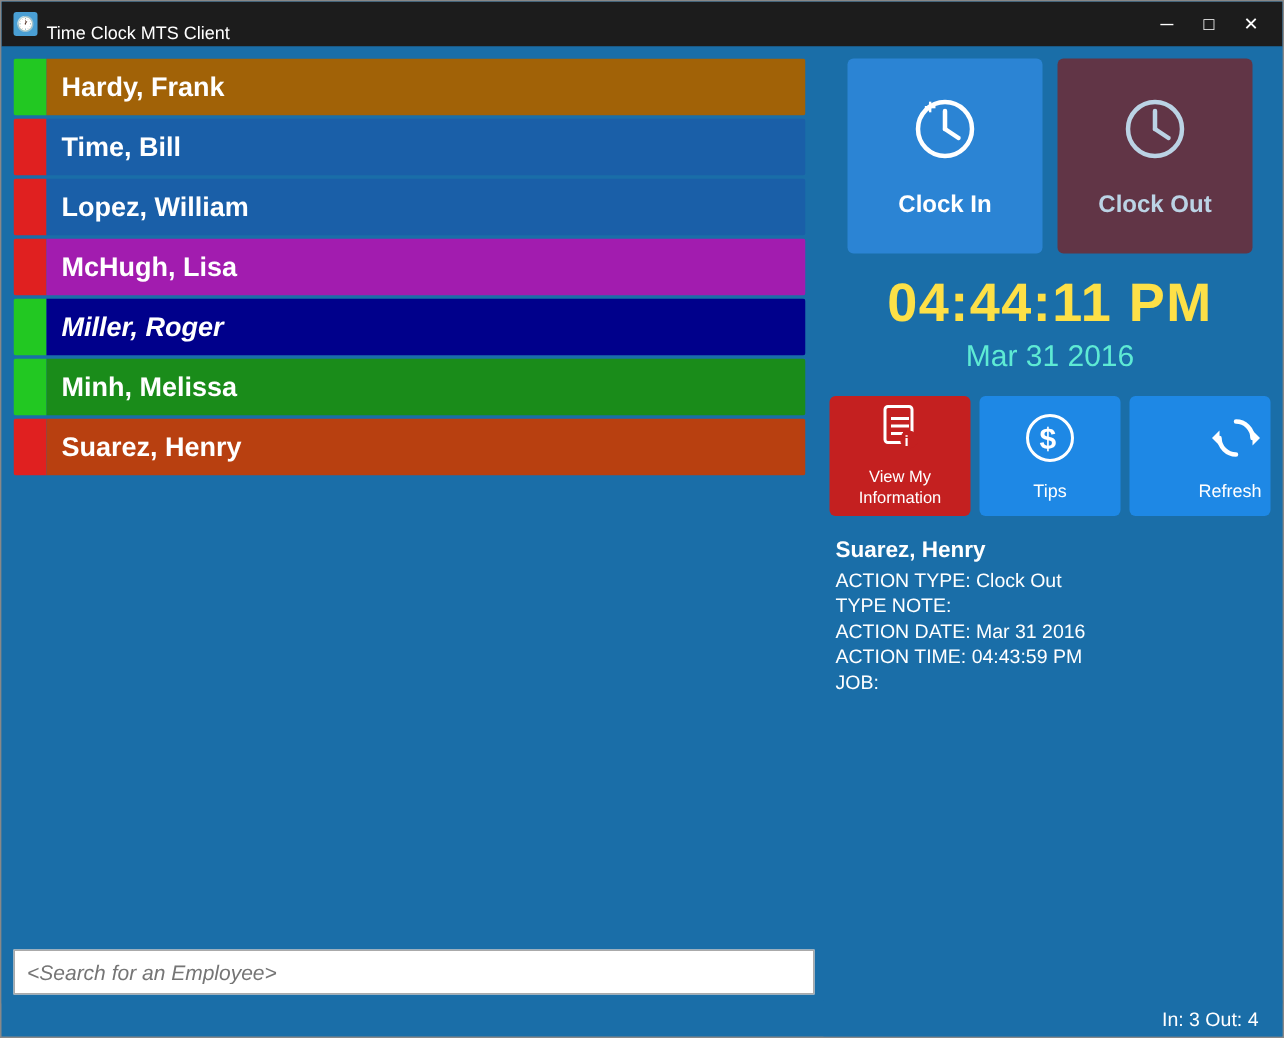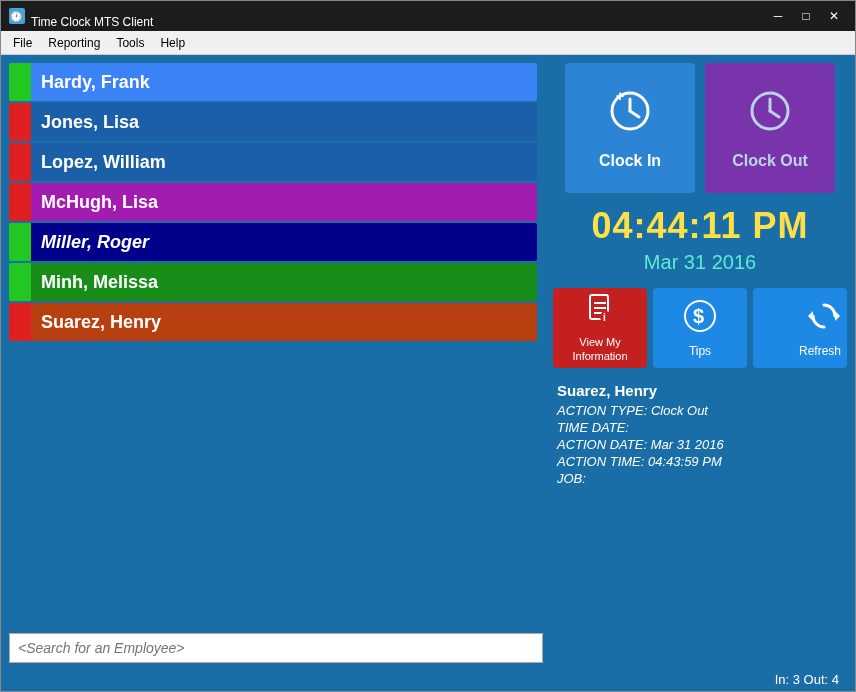--- a/index.html
+++ b/index.html
@@ -115,21 +115,21 @@
       font-size: 18px;
       font-weight: bold;
       color: white;
       height: 100%;
       display: flex;
       align-items: center;
     }
 
     
     .row-hardy .employee-indicator { background: #22c822; }
-    .row-hardy .employee-name { background: #3b82f6; }
+    .row-hardy .employee-name { background: #a16207; }
     .row-jones .employee-indicator { background: #e02020; }
     .row-jones .employee-name { background: #1a5fa8; }
     .row-lopez .employee-indicator { background: #e02020; }
     .row-lopez .employee-name { background: #1a5fa8; }
     .row-mchugh .employee-indicator { background: #e02020; }
     .row-mchugh .employee-name { background: #a21caf; }
     .row-miller .employee-indicator { background: #22c822; }
     .row-miller .employee-name { background: #00008b; font-style: italic; }
     .row-minh .employee-indicator { background: #22c822; }
     .row-minh .employee-name { background: #1a8c1a; }
@@ -188,21 +188,21 @@
     .clock-btn-icon {
       font-size: 40px;
       margin-bottom: 8px;
     }
 
     .btn-clock-in {
       background: #2b84d4;
     }
 
     .btn-clock-out {
-      background: #a21caf;
+      background: #7f1d1d;
       opacity: 0.7;
     }
 
     
     .time-display {
       color: #fde047;
       font-size: 36px;
       font-weight: bold;
       margin-top: 12px;
       letter-spacing: 1px;
@@ -250,21 +250,20 @@
     .info-panel {
       width: 100%;
       margin-top: 14px;
       color: white;
       font-size: 13px;
       padding-left: 4px;
     }
 
     .info-panel .info-line {
       margin-bottom: 2px;
-      font-style: italic;
     }
 
     .info-panel .info-name {
       font-size: 15px;
       font-weight: bold;
       margin-bottom: 4px;
     }
 
     
     .status-bar {
@@ -298,40 +297,34 @@
   <div class="title-bar">
     <div class="title-bar-icon">🕐</div>
     <span class="title-bar-title">Time Clock MTS Client</span>
     <div class="title-bar-controls">
       <button class="title-bar-btn">─</button>
       <button class="title-bar-btn">□</button>
       <button class="title-bar-btn close">✕</button>
     </div>
   </div>
 
-  <div class="menu-bar">
-    <div class="menu-item">File</div>
-    <div class="menu-item">Reporting</div>
-    <div class="menu-item">Tools</div>
-    <div class="menu-item">Help</div>
-  </div>
 
   <div class="main-content">
 
     <div class="left-panel">
       <div class="employee-list">
 
         <div class="employee-row row-hardy">
           <div class="employee-indicator"></div>
           <div class="employee-name">Hardy, Frank</div>
         </div>
 
         <div class="employee-row row-jones">
           <div class="employee-indicator"></div>
-          <div class="employee-name">Jones, Lisa</div>
+          <div class="employee-name">Time, Bill</div>
         </div>
 
         <div class="employee-row row-lopez">
           <div class="employee-indicator"></div>
           <div class="employee-name">Lopez, William</div>
         </div>
 
         <div class="employee-row row-mchugh">
           <div class="employee-indicator"></div>
           <div class="employee-name">McHugh, Lisa</div>
@@ -420,21 +413,21 @@
               <polygon points="6,12 6,22 1,17" fill="white"></polygon>
             </svg>
           </div>
           <span>Refresh</span>
         </button>
       </div>
 
       <div class="info-panel">
         <div class="info-name">Suarez, Henry</div>
         <div class="info-line">ACTION TYPE: Clock Out</div>
-        <div class="info-line">TIME DATE:</div>
+        <div class="info-line">TYPE NOTE:</div>
         <div class="info-line">ACTION DATE: Mar 31 2016</div>
         <div class="info-line">ACTION TIME: 04:43:59 PM</div>
         <div class="info-line">JOB:</div>
       </div>
 
       <div class="status-bar">
         <span>In: 3  Out: 4</span>
       </div>
     </div>
   </div>

